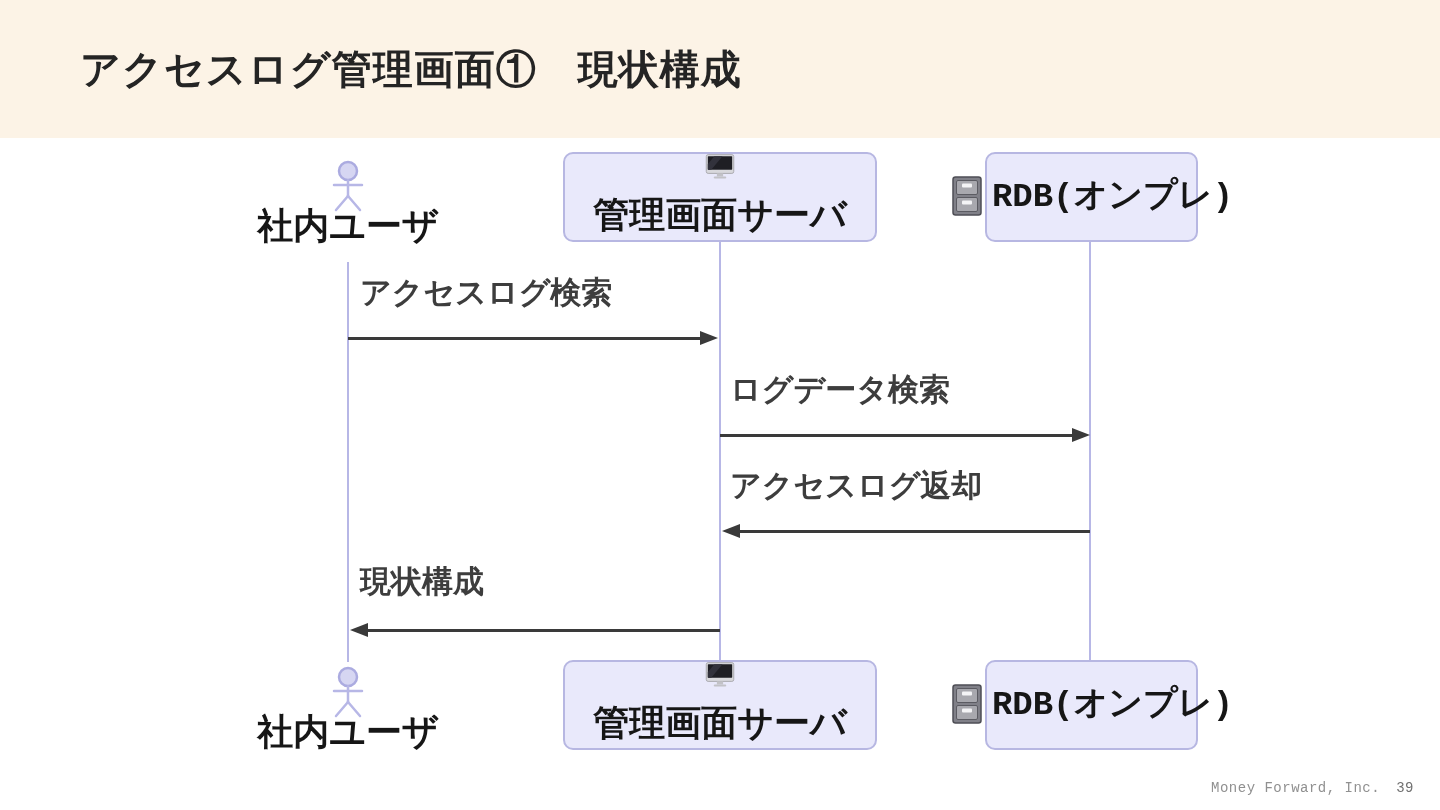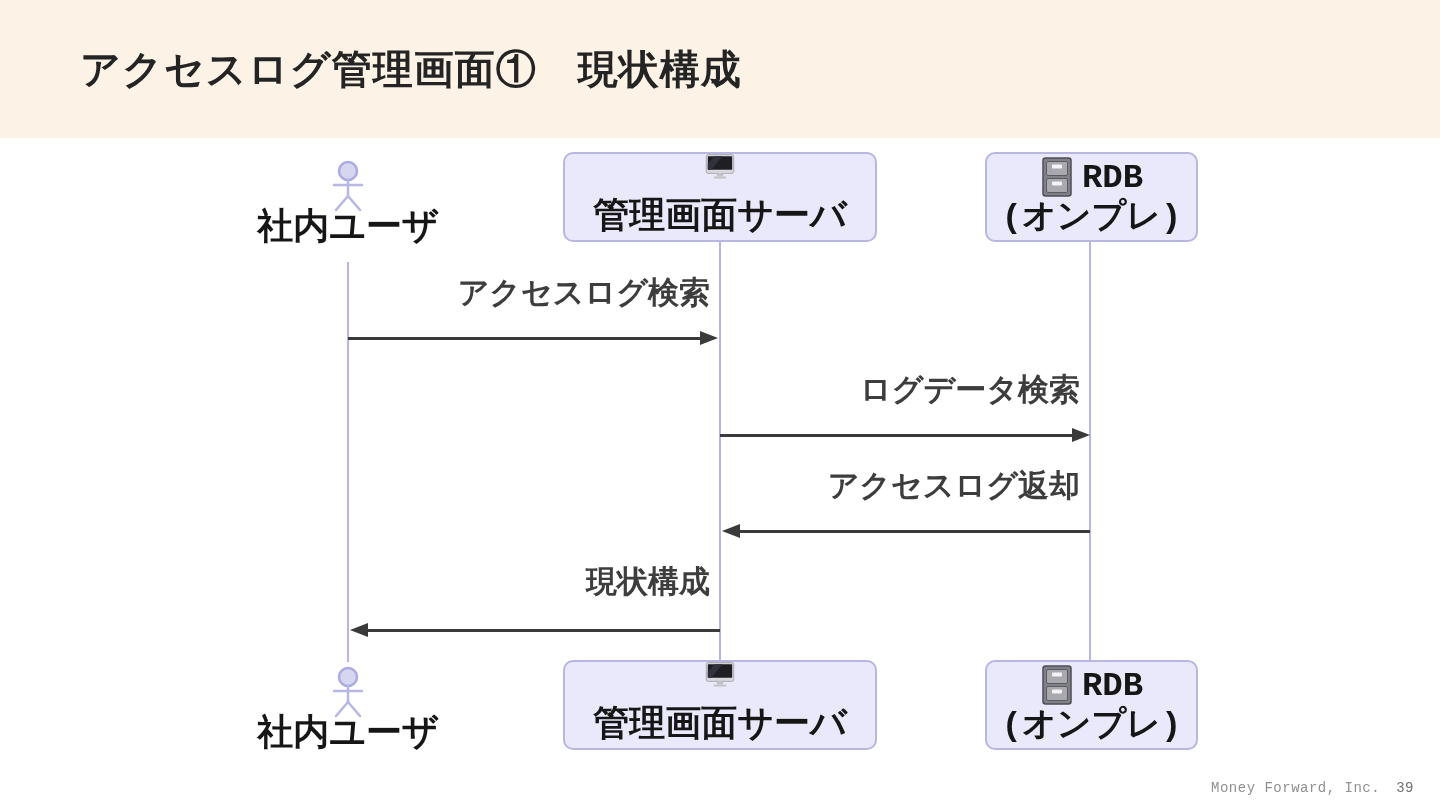--- a/index.html
+++ b/index.html
@@ -41,29 +41,29 @@
   
   .pbox {
     position:absolute; height:90px;
     background:#E9E9FB; border:2px solid #B7B7E2; border-radius:10px;
     display:flex; align-items:center; justify-content:center;
     color:#161616; font-weight:bold;flex-direction:column;
   }
   #box-admin-top, #box-admin-bottom { left:563px; width:314px; gap:12px; font-size:36px; }
   #box-admin-top    { top:152px; }
   #box-admin-bottom { top:660px; }
-  #box-rdb-top, #box-rdb-bottom { left:985px; width:213px; flex-direction:column; font-size:34px; line-height:38px; }
+  #box-rdb-top, #box-rdb-bottom { left:985px; width:213px; flex-direction:row; font-size:34px; line-height:38px; }
   #box-rdb-top    { top:152px; }
   #box-rdb-bottom { top:660px; }
   .rdb-line1 { display:flex; align-items:center; gap:8px; }
   .pbox-label { white-space:nowrap; }
 
   
   .msg-label {
-    position:absolute; text-align:right;
+    position:absolute; text-align:left;
     font-size:31px; font-weight:bold; color:#3D3D3D; white-space:nowrap;
   }
   #msg1-label { left:360px; width:350px; top:272px; }
   #msg2-label { left:730px; width:350px; top:369px; }
   #msg3-label { left:730px; width:350px; top:465px; }
   #msg4-label { left:360px; width:350px; top:561px; }
 
   .arrow-line { position:absolute; height:3px; background:#3A3A3A; }
   #msg1-line { left:348px; top:337px; width:352px; }
   #msg2-line { left:720px; top:434px; width:352px; }

